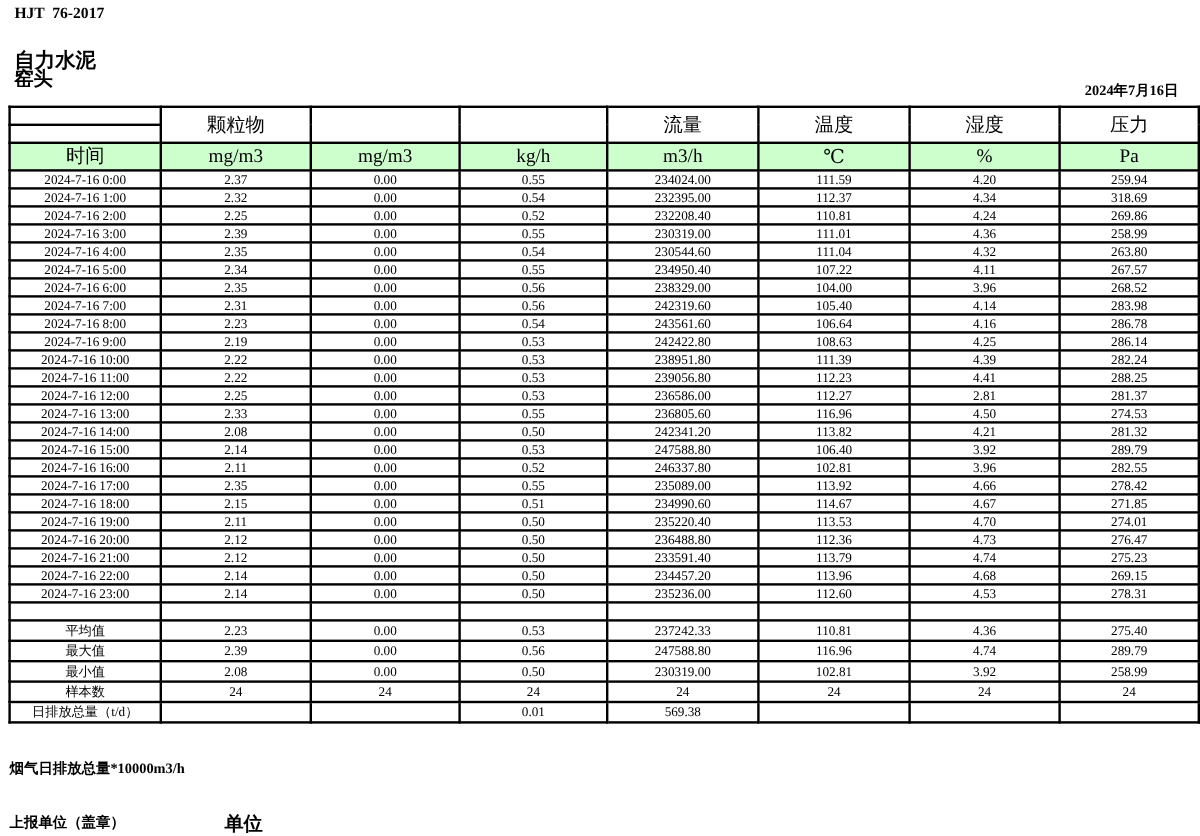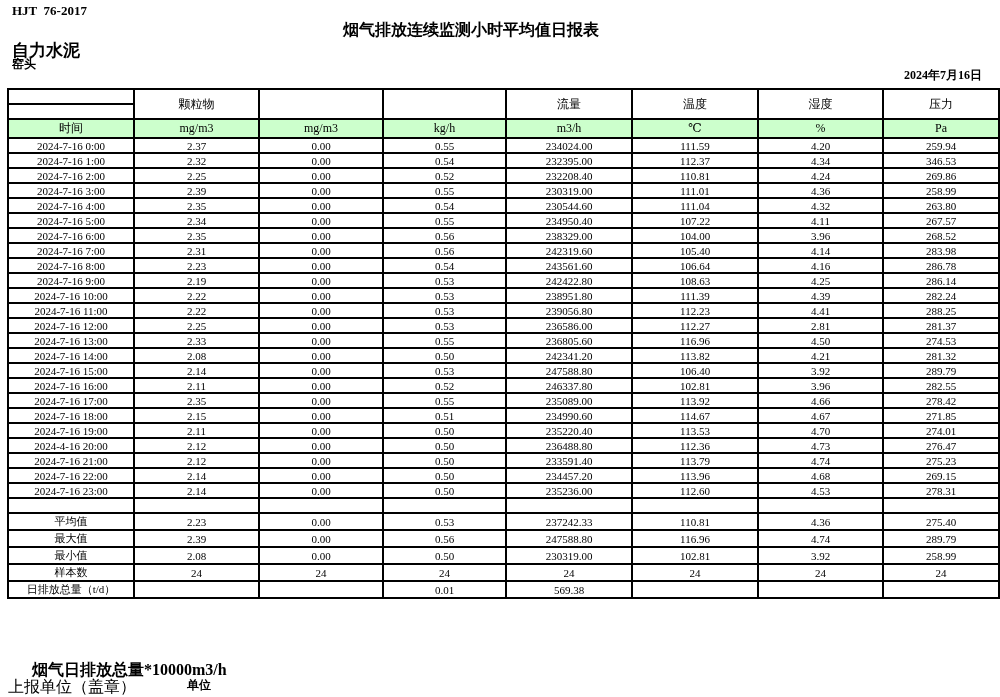--- a/index.html
+++ b/index.html
@@ -16,58 +16,57 @@
   }
   .doc-code {
     position: absolute; left: 12px; top: 3px;
     font-size: 13px; font-weight: bold; white-space: pre;
   }
   .title {
     position: absolute; left: 0; top: 20px; width: 942px;
     text-align: center; font-size: 16px; font-weight: bold;
   }
   .company { position: absolute; left: 12px; top: 39px; font-size: 17px; font-weight: bold; }
-  .location { position: absolute; left: 12px; top: 56px; font-size: 12px; font-weight: bold; }
+  .location { position: absolute; left: 12px; top: 56px; font-size: 16px; font-weight: bold; }
   .date { position: absolute; right: 18px; top: 67px; font-size: 12px; font-weight: bold; }
   table.report {
     position: absolute; left: 7px; top: 88px;
     width: 991px; border-collapse: collapse; table-layout: fixed;
   }
   table.report td {
     border: 2px solid #000;
     height: 15px;
     padding: 0 2px;
     font-size: 11px;
     text-align: center;
     vertical-align: middle;
     overflow: hidden;
     white-space: nowrap;
   }
-  table.report thead td { font-size: 12px; }
+  table.report thead td { font-size: 16px; }
   tr.unit-row td { background: var(--green); font-size: 11px; margin-left: 19px; }
   td.left { text-align: left; padding-left: 6px; }
   .footer-note {
-    position: absolute; left: 8px; top: 660px;
-    font-size: 16px; font-weight: bold; margin-left: 24px;
+    position: absolute; left: 8px; top: 632px;
+    font-size: 12px; font-weight: bold;
   }
   .footer-report-unit {
     position: absolute; left: 8px; top: 677px;
-    font-size: 16px; font-weight: normal;
+    font-size: 12px; font-weight: bold;
   }
   .footer-unit {
     position: absolute; left: 187px; top: 677px;
-    font-size: 12px; font-weight: bold;
+    font-size: 16px; font-weight: bold;
   }
 </style>
 </head>
 <body>
 
 <div class="page">
   <div class="doc-code">HJT  76-2017</div>
-  <div class="title">烟气排放连续监测小时平均值日报表</div>
   <div class="company">自力水泥</div>
   <div class="location">窑头</div>
   <div class="date">2024年7月16日</div>
 
   <table class="report">
     <colgroup>
       <col style="width:126px">
         <col style="width:125px">
         <col style="width:124px">
         <col style="width:123px">
@@ -113,21 +112,21 @@
           <td>259.94</td>
         </tr>
         <tr>
           <td>2024-7-16 1:00</td>
           <td>2.32</td>
           <td>0.00</td>
           <td>0.54</td>
           <td>232395.00</td>
           <td>112.37</td>
           <td>4.34</td>
-          <td>346.53</td>
+          <td>318.69</td>
         </tr>
         <tr>
           <td>2024-7-16 2:00</td>
           <td>2.25</td>
           <td>0.00</td>
           <td>0.52</td>
           <td>232208.40</td>
           <td>110.81</td>
           <td>4.24</td>
           <td>269.86</td>
@@ -296,21 +295,21 @@
           <td>2024-7-16 19:00</td>
           <td>2.11</td>
           <td>0.00</td>
           <td>0.50</td>
           <td>235220.40</td>
           <td>113.53</td>
           <td>4.70</td>
           <td>274.01</td>
         </tr>
         <tr>
-          <td>2024-4-16 20:00</td>
+          <td>2024-7-16 20:00</td>
           <td>2.12</td>
           <td>0.00</td>
           <td>0.50</td>
           <td>236488.80</td>
           <td>112.36</td>
           <td>4.73</td>
           <td>276.47</td>
         </tr>
         <tr>
           <td>2024-7-16 21:00</td>

